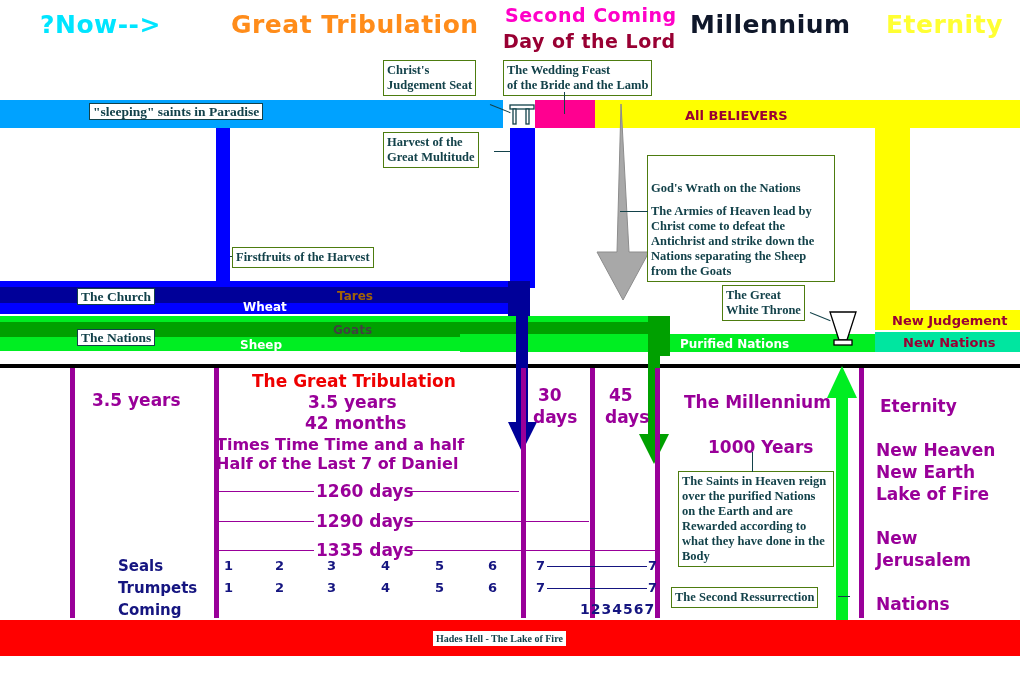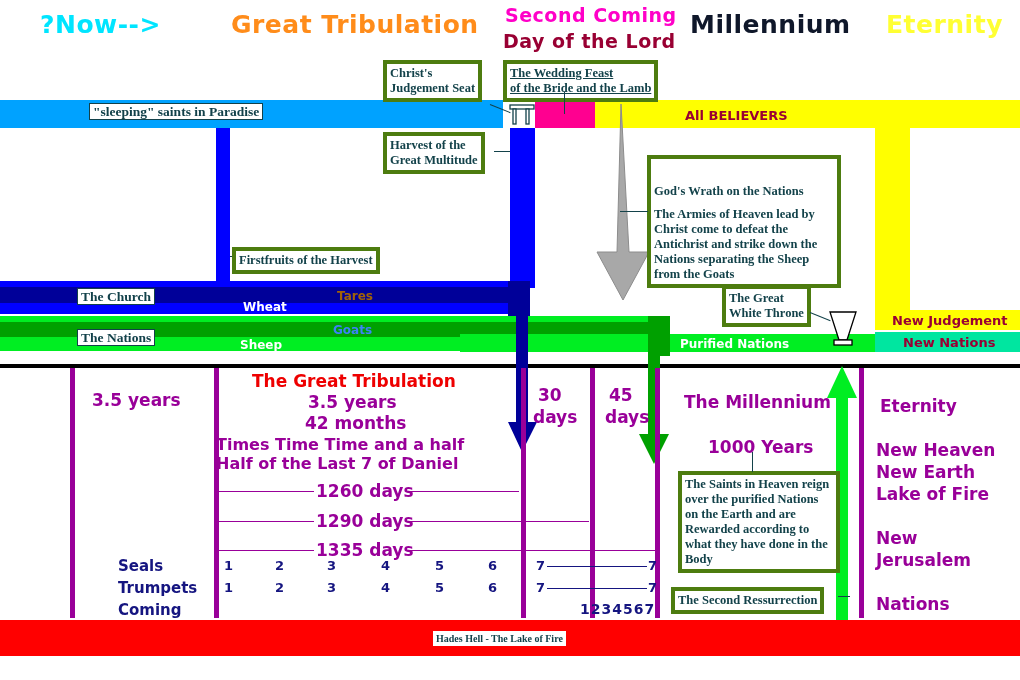--- a/index.html
+++ b/index.html
@@ -8,21 +8,21 @@
   .abs{position:absolute;}
 
   
   .era{position:absolute;font-family:"DejaVu Sans",sans-serif;font-weight:bold;
        white-space:nowrap;letter-spacing:.5px;}
 
   
   .band{position:absolute;}
 
   
-  .callout{position:absolute;background:#ffffff;border:4px solid #4d7c0f;
+  .callout{position:absolute;background:#ffffff;border:1px solid #4d7c0f;
            color:#13424a;font-family:"Liberation Serif",serif;font-weight:bold;
            font-size:12.5px;line-height:15px;padding:2px 3px;white-space:nowrap;}
   .callout.multi{white-space:normal;}
 
   
   .chip{position:absolute;background:#ffffff;border:1px solid #12414a;
         color:#12414a;font-family:"Liberation Serif",serif;font-weight:bold;
         font-size:13.5px;line-height:15px;padding:0px 3px;white-space:nowrap;}
 
   
@@ -70,21 +70,21 @@
     <rect x="17" y="7" width="3" height="15" fill="#ffffff" stroke="#12414a" stroke-width="1.3"></rect>
   </svg>
 </div>
 
 <div class="callout" style="left:383px;top:60px;">
   <div>Christ's</div>
   <div>Judgement Seat</div>
 </div>
 <div class="leader" style="left:490px;top:104px;width:22px;height:1px;transform:rotate(22deg);transform-origin:left center;"></div>
 
-<div class="callout" style="left:503px;top:60px;text-decoration:underline;">
+<div class="callout" style="left:503px;top:60px;">
   <div>The Wedding Feast</div>
   <div>of the Bride and the Lamb</div>
 </div>
 <div class="leader" style="left:564px;top:92px;width:1px;height:22px;"></div>
 
 <div class="callout" style="left:383px;top:132px;">
   <div>Harvest of the</div>
   <div>Great Multitude</div>
 </div>
 <div class="leader" style="left:494px;top:151px;width:18px;height:1px;"></div>
@@ -116,21 +116,21 @@
 <div class="bandtext" style="left:337px;top:289px;color:#a16207;">Tares</div>
 
 <div class="band" style="left:0px;top:316px;width:670px;height:35px;background:#00ee22;"></div>
 <div class="band" style="left:0px;top:322px;width:660px;height:15px;background:#00a000;"></div>
 
 <div class="band" style="left:460px;top:334px;width:415px;height:18px;background:#00ee22;"></div>
 <div class="band" style="left:655px;top:316px;width:15px;height:40px;background:#00a000;"></div>
 
 <div class="chip" style="left:77px;top:329px;">The Nations</div>
 <div class="bandtext" style="left:240px;top:338px;color:#ffffff;">Sheep</div>
-<div class="bandtext" style="left:333px;top:323px;color:#3b82f6;">Goats</div>
+<div class="bandtext" style="left:333px;top:323px;color:#404040;">Goats</div>
 <div class="bandtext" style="left:680px;top:337px;color:#ffffff;">Purified Nations</div>
 
 <div class="band" style="left:875px;top:310px;width:145px;height:20px;background:#ffff00;"></div>
 <div class="band" style="left:875px;top:332px;width:145px;height:20px;background:#00e6a0;"></div>
 <div class="bandtext" style="left:892px;top:313px;color:#990033;font-size:13px;">New Judgement</div>
 <div class="bandtext" style="left:903px;top:335px;color:#990033;font-size:13px;">New Nations</div>
 
 <div class="callout" style="left:722px;top:285px;">
   <div>The Great</div>
   <div>White Throne</div>

